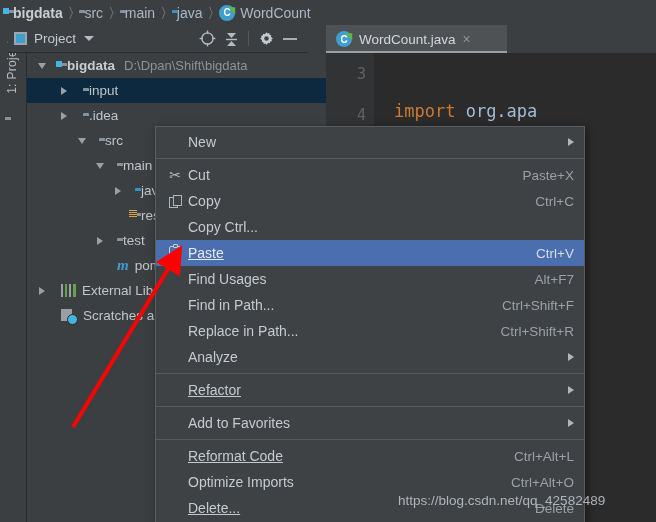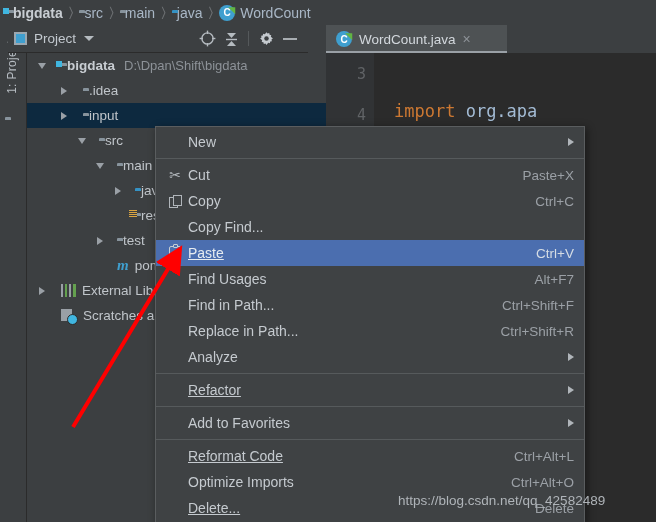--- a/index.html
+++ b/index.html
@@ -201,34 +201,34 @@
 
     <div class="row" style="padding-left:8px">
       <span class="arrow down">
           <i></i>
         </span>
       <span class="ico" style="margin-left:12px"><span class="fold mod"></span></span>
       <span class="lbl bold">bigdata</span>
       <span class="path">D:\Dpan\Shift\bigdata</span>
     </div>
 
+    <div class="row sel" style="padding-left:30px">
+      <span class="arrow">
+          <i></i>
+        </span>
+      <span class="ico" style="margin-left:12px"><span class="fold"></span></span>
+      <span class="lbl">input</span>
+    </div>
+
     <div class="row" style="padding-left:30px">
       <span class="arrow">
           <i></i>
         </span>
       <span class="ico" style="margin-left:12px"><span class="fold"></span></span>
       <span class="lbl">.idea</span>
-    </div>
-
-    <div class="row sel" style="padding-left:30px">
-      <span class="arrow">
-          <i></i>
-        </span>
-      <span class="ico" style="margin-left:12px"><span class="fold"></span></span>
-      <span class="lbl">input</span>
     </div>
 
     <div class="row" style="padding-left:48px">
       <span class="arrow down">
           <i></i>
         </span>
       <span class="ico" style="margin-left:10px"><span class="fold"></span></span>
       <span class="lbl">src</span>
     </div>
 
@@ -333,21 +333,21 @@
           <span class="copyi">
             <span class="b"></span>
             <span class="a"></span>
           </span>
         </span>
       <span class="mlabel">Copy</span>
       <span class="msc">Ctrl+C</span>
     </div>
     <div class="mi">
       <span class="mico"></span>
-      <span class="mlabel">Copy Find...</span>
+      <span class="mlabel">Copy Ctrl...</span>
       <span class="msc"></span>
     </div>
     <div class="mi hl">
       <span class="mico">
           <span class="clip"></span>
         </span>
       <span class="mlabel u">Paste</span>
       <span class="msc">Ctrl+V</span>
     </div>
     <div class="mi">

